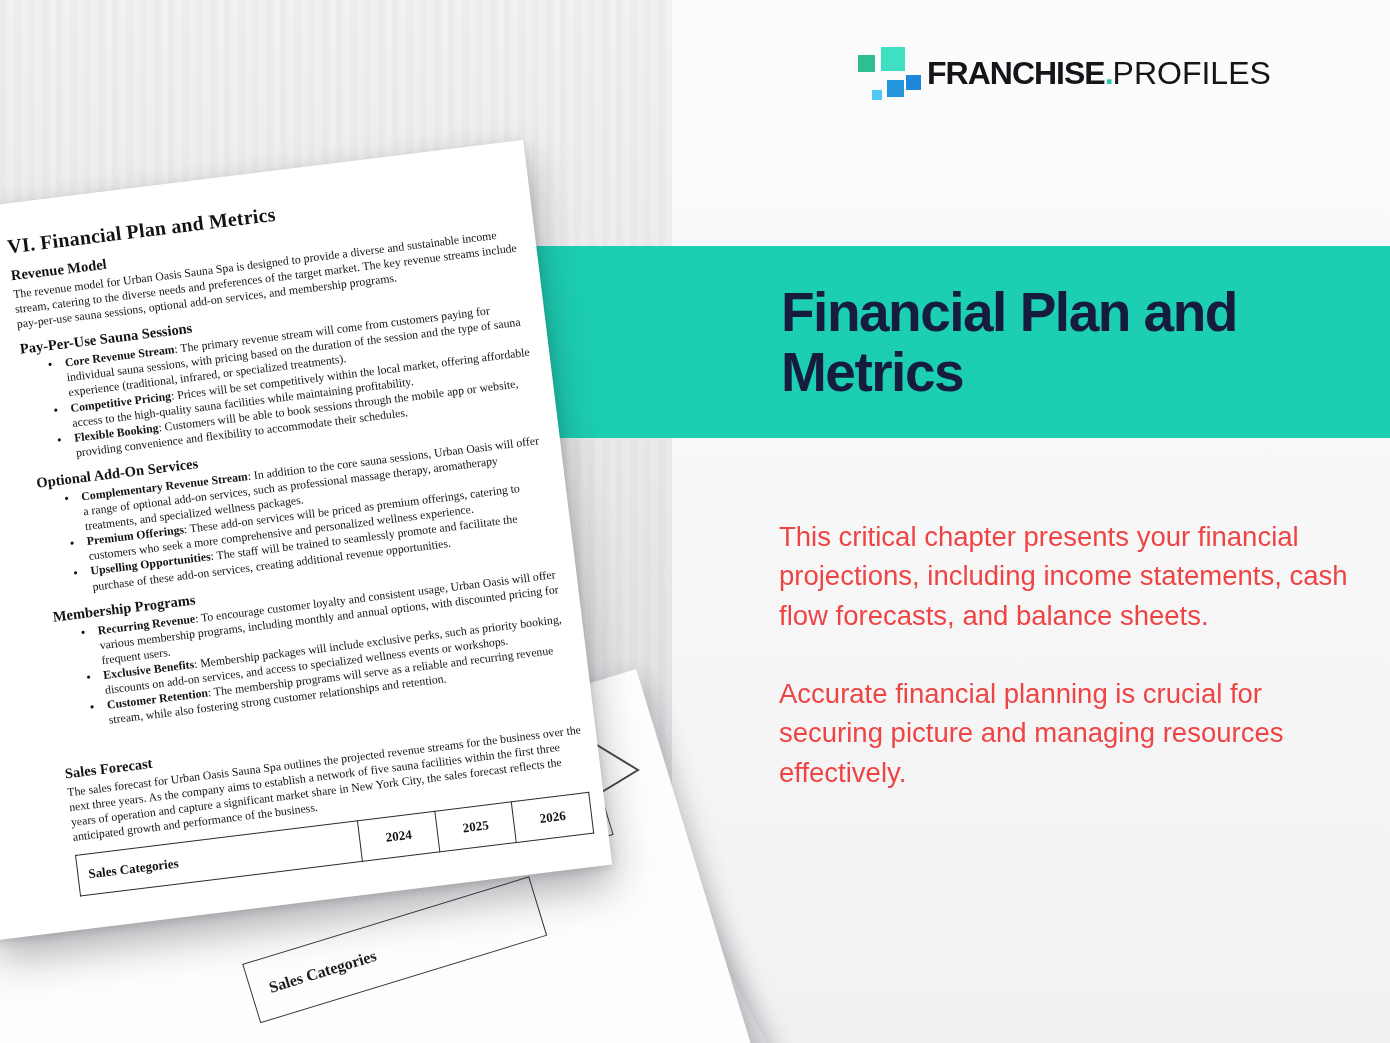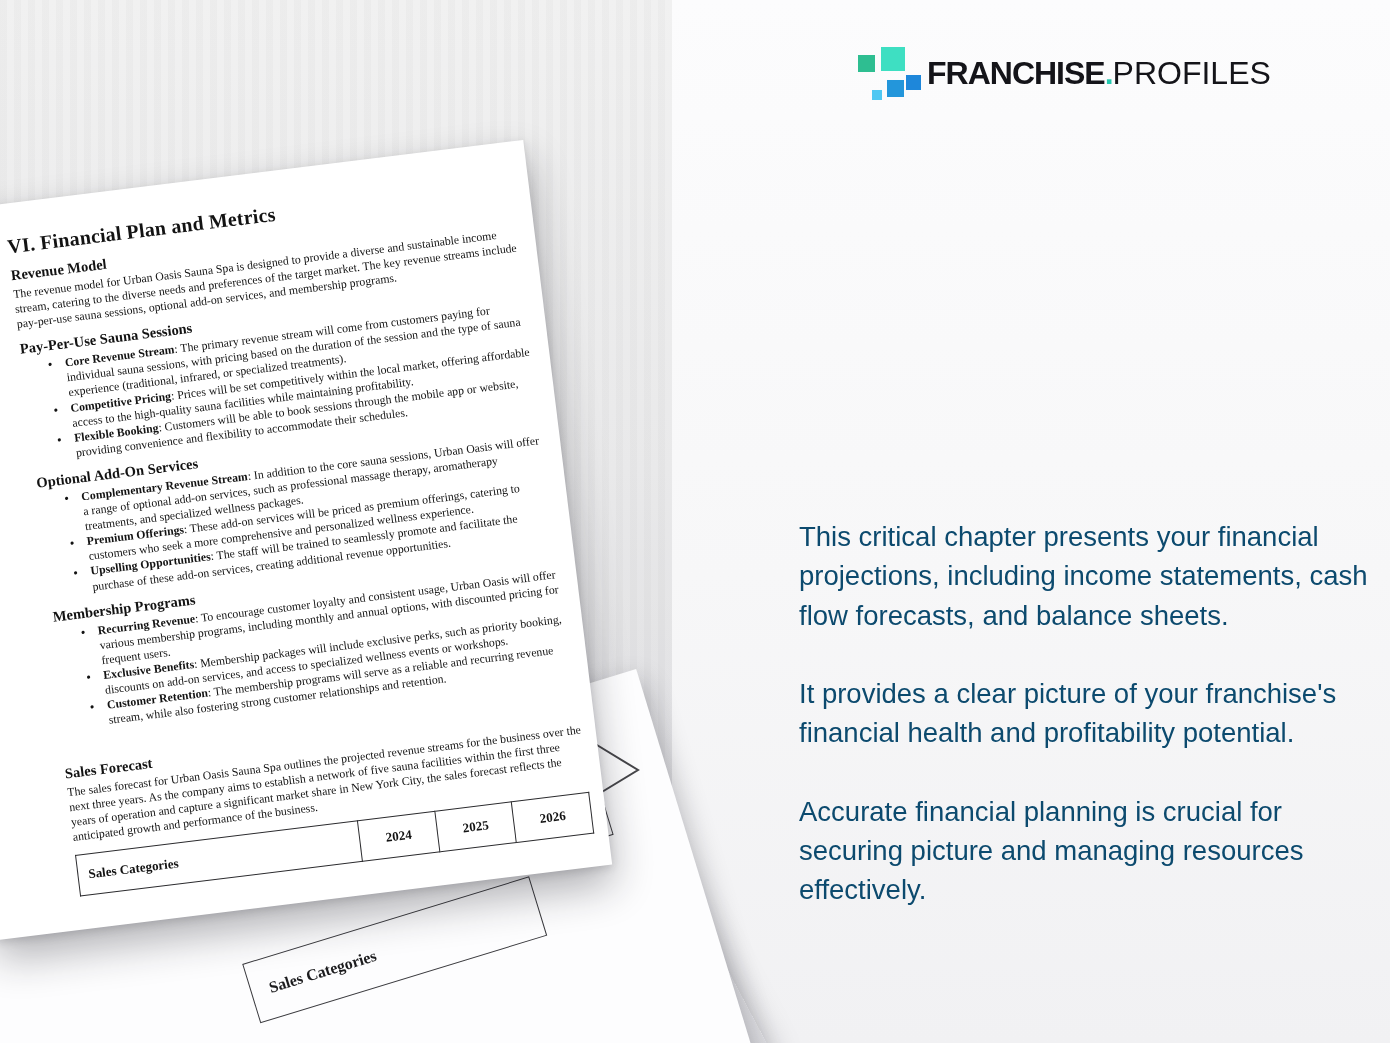--- a/index.html
+++ b/index.html
@@ -80,20 +80,23 @@
   .col-yr{width:15%;text-align:center;}
 </style>
 </head>
 <body>
 
 <div class="stage">
 
   <div class="bg-left"></div>
   <div class="bg-right"></div>
 
+  <div class="banner" style="background-color: rgb(28, 206, 178);">
+    <div class="banner-title" style="color: rgb(22, 28, 61);">Financial Plan and Metrics</div>
+  </div>
 
   <div class="sheet sheet-fan"></div>
   <div class="stack-shadow"></div>
 
   <div class="sheet sheet-mid">
     <div class="mid-cell-label">Sales Categories</div>
     <div class="mid-cell-empty"></div>
   </div>
 
   <div class="sheet sheet-sliver">
@@ -175,19 +178,18 @@
       <div class="sq sq2" style="background-color: rgb(62, 223, 194);"></div>
       <div class="sq sq3" style="background-color: rgb(30, 135, 218);"></div>
       <div class="sq sq4" style="background-color: rgb(35, 150, 219);"></div>
       <div class="sq sq5" style="background-color: rgb(79, 200, 243);"></div>
     </div>
     <div class="logo-text" style="color: rgb(20, 20, 25);">
       <span class="logo-bold">FRANCHISE</span><span class="logo-bold" style="color: rgb(36, 201, 175);">.</span><span class="logo-light">PROFILES</span>
     </div>
   </div>
 
-  <div class="intro" style="color: #0c4a6e; margin-left: 20px;">
+  <div class="intro" style="color: #ef4444;">
     <p>This critical chapter presents your financial projections, including income statements, cash flow forecasts, and balance sheets.</p>
-    <p>It provides a clear picture of your franchise's financial health and profitability potential.</p>
     <p>Accurate financial planning is crucial for securing picture and managing resources effectively.</p>
   </div>
 
 </div>
 
 </body></html>

